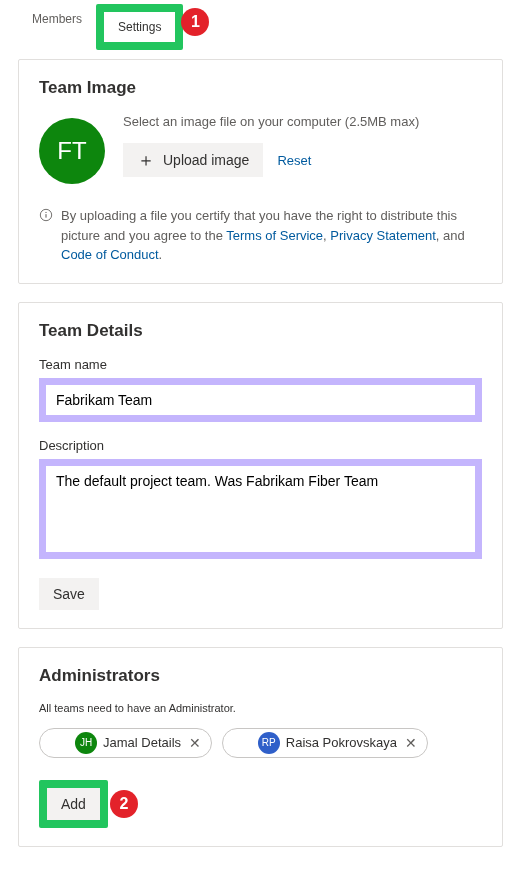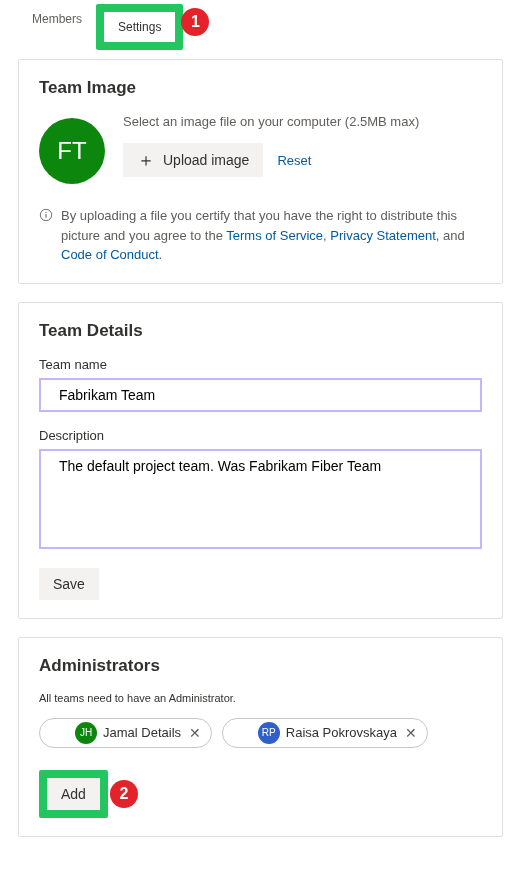--- a/index.html
+++ b/index.html
@@ -127,22 +127,22 @@
     }
     .certify-row a { color: #005a9e; text-decoration: none; }
     .field-label {
       font-size: 13px;
       color: #323130;
       margin-bottom: 6px;
       display: block;
     }
     .text-input {
       width: 100%;
-      padding: 7px 18px;
-      border: 2px solid #c4b5fd;
+      padding: 7px 10px;
+      border: 7px solid #c4b5fd;
       font-size: 14px;
       font-family: inherit;
       margin-bottom: 16px;
     }
     textarea.text-input {
       height: 100px;
       resize: none;
     }
     .sub-text {
       font-size: 11px;

